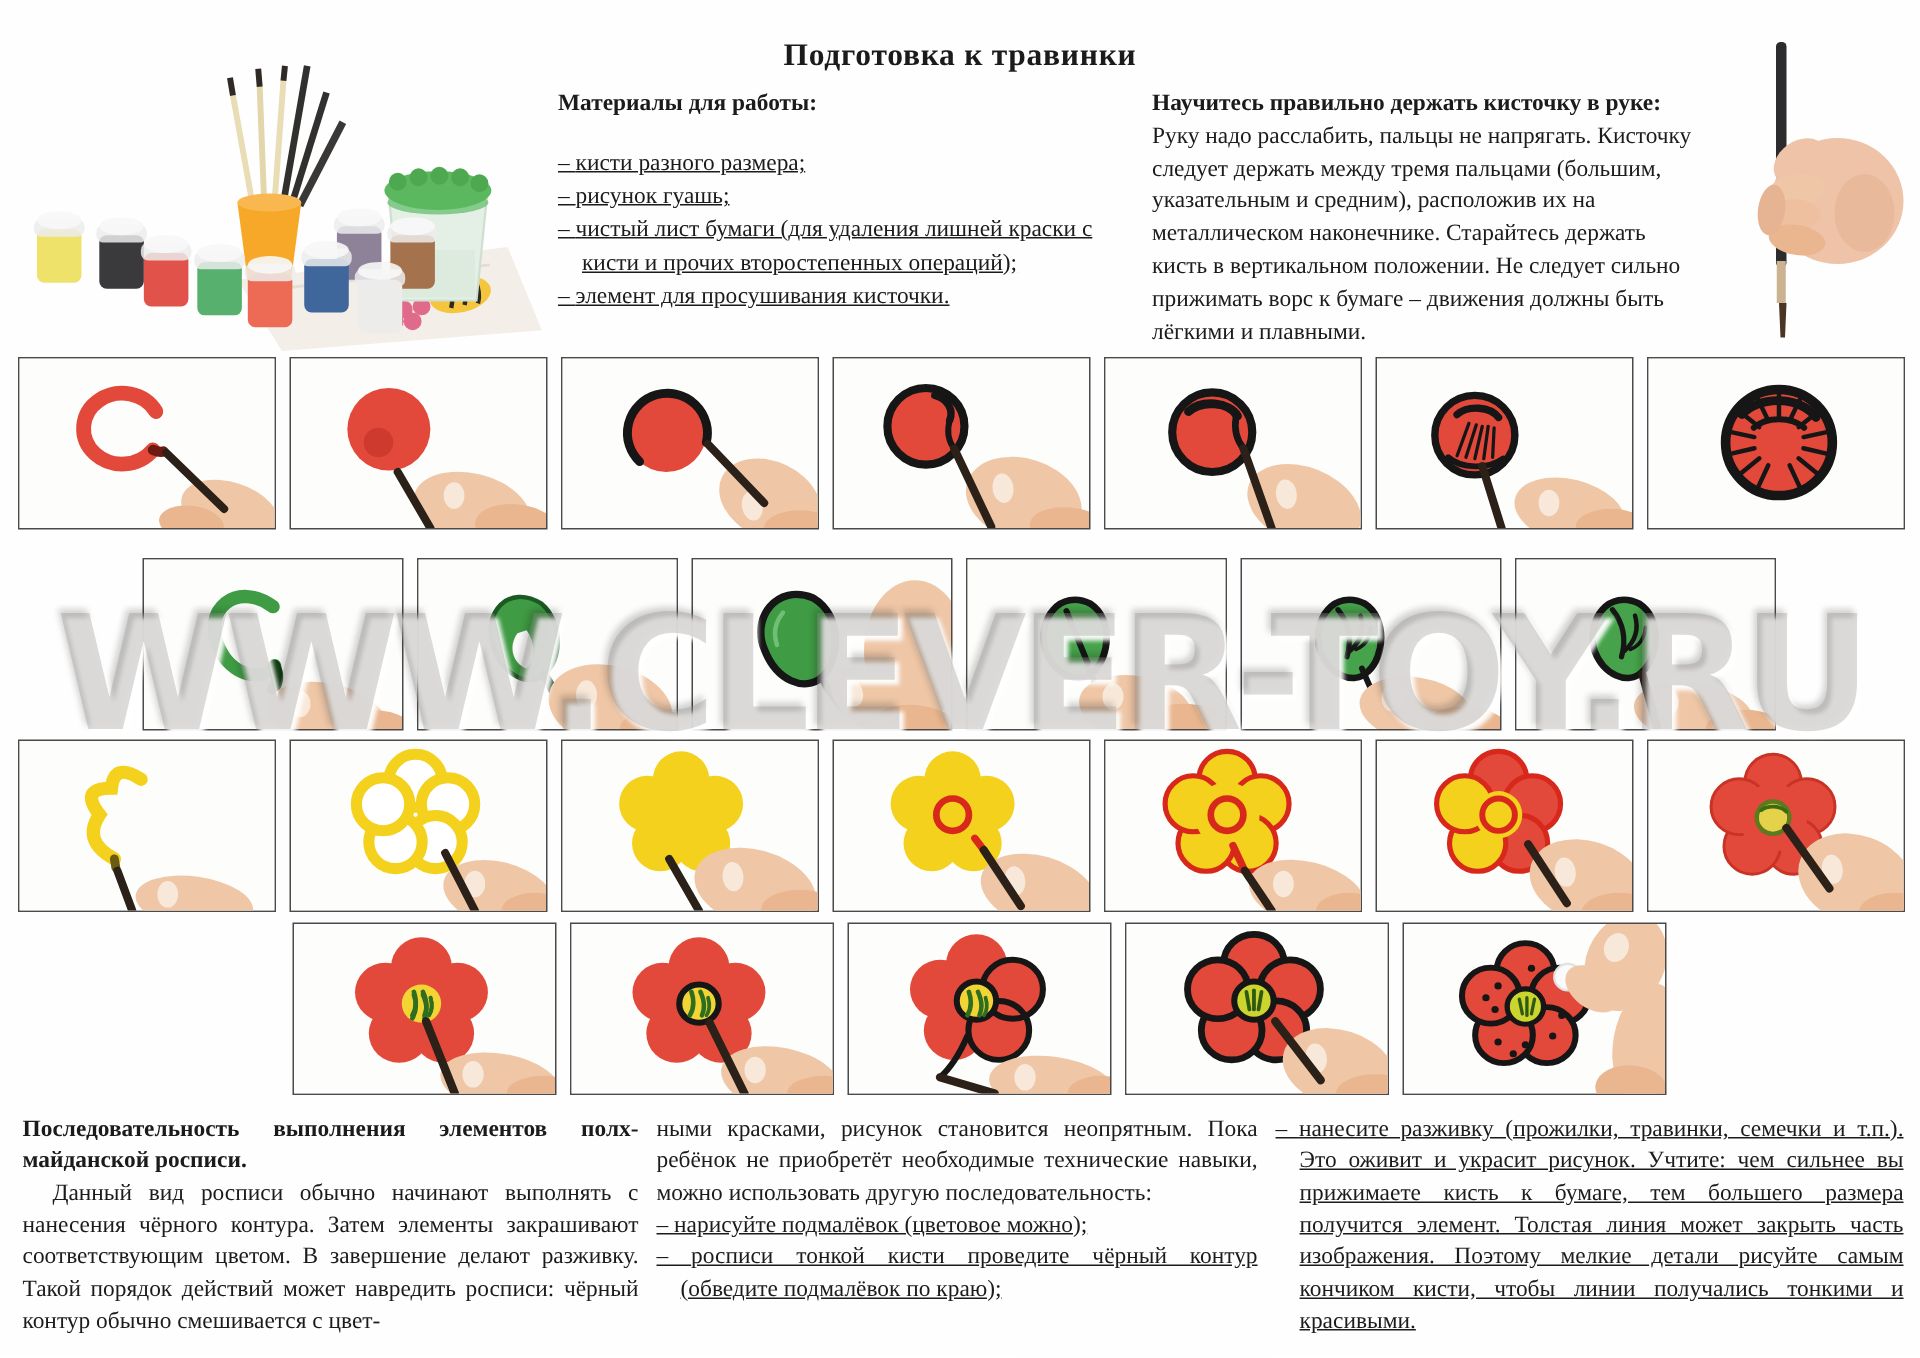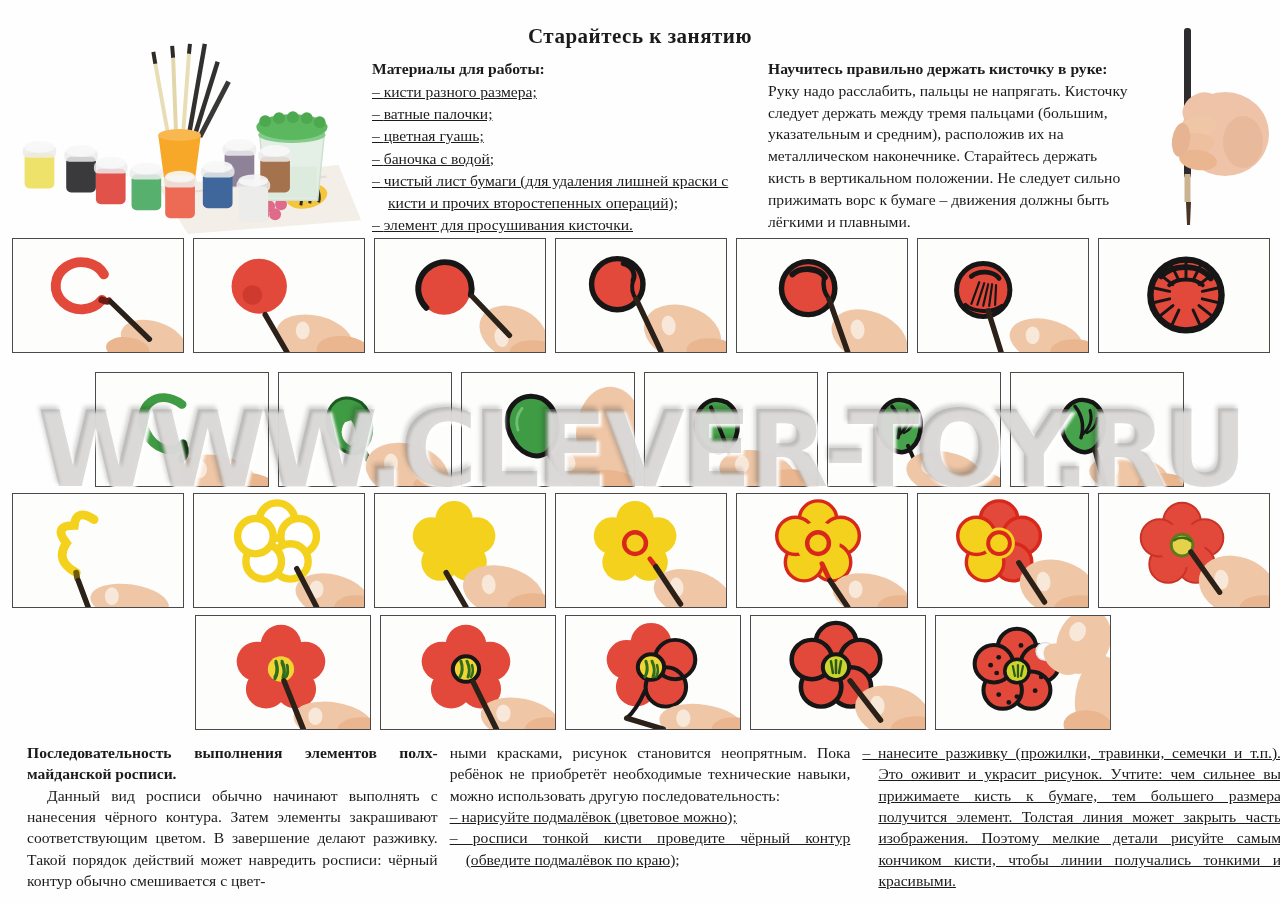--- a/index.html
+++ b/index.html
@@ -3,53 +3,53 @@
 <meta charset="utf-8">
 <style>
   html,body{margin:0;padding:0;background:#fff;}
   .page{position:relative;width:1280px;height:905px;background:#fefefe;overflow:hidden;
         font-family:"Liberation Serif","DejaVu Serif",serif;color:#1b1b1b;}
   .title{position:absolute;top:24px;left:0;width:100%;margin:0;text-align:center;
          font-size:21px;font-weight:bold;letter-spacing:.5px;}
   .paint-photo{position:absolute;left:8px;top:36px;width:355px;height:198px;}
   .hand-photo{position:absolute;left:1112px;top:20px;width:160px;height:214px;}
   .materials{position:absolute;left:372px;top:58px;width:368px;font-size:15.6px;line-height:1.42;}
-  .materials .h{font-weight:bold;margin-bottom:1px;}
+  .materials .h{font-weight:bold;margin-bottom:18px;}
   .hold{position:absolute;left:768px;top:58px;width:364px;font-size:15.6px;line-height:1.40;}
   .hold .h{font-weight:bold;}
   .li{padding-left:16px;text-indent:-16px;text-decoration:underline;}
   .steps-row{position:absolute;display:flex;gap:9px;}
   .row1{left:12px;top:238px;}
   .row2{left:95px;top:372px;}
   .row3{left:12px;top:493px;}
   .row4{left:195px;top:615px;}
   .cell{height:115px;border:1.6px solid #4a4a4a;background:#fcfcfb;box-sizing:border-box;flex:none;}
   .row1 .cell,.row3 .cell{width:172px;}
   .row2 .cell{width:174px;}
   .row4 .cell{width:176px;}
   .cell svg{width:100%;height:100%;display:block;}
   .watermark{position:absolute;left:-12px;top:388px;width:1304px;text-align:center;z-index:6;
              font-family:"DejaVu Sans","Liberation Sans",sans-serif;font-weight:800;
              font-size:106px;letter-spacing:-5px;white-space:nowrap;
              color:rgba(148,146,142,0.33);
              text-shadow:3px 3px 3px rgba(255,255,255,.95), -2px -3px 4px rgba(0,0,0,.18);
              pointer-events:none;}
   .seq{position:absolute;left:15px;top:742px;width:1254px;display:flex;gap:12px;
-       font-size:15.6px;line-height:1.37;text-align:justify;margin-left:12px;}
+       font-size:15.6px;line-height:1.37;text-align:justify;}
   .seq p{margin:0;}
   .c1{width:412px;}.c2{width:402px;}.c3{width:420px;}
   .h2{font-weight:bold;}
   .ind{text-indent:20px;}
 </style>
 </head>
 <body>
 
 <div class="page">
 
-  <h1 class="title">Старайтесь к занятию</h1>
+  <h1 class="title">Подготовка к травинки</h1>
 
   <svg class="paint-photo" viewBox="0 0 355 200">
     <path d="M150,152 L332,130 L355,186 L180,200 Z" fill="#f3efe8"></path>
     <path d="M160,160 L320,142" stroke="#e3ded4" stroke-width="2" fill="none"></path>
     <g>
       <circle cx="262" cy="172" r="6" fill="#e06a8a"></circle>
         <circle cx="274" cy="170" r="6" fill="#e06a8a"></circle>
       <circle cx="268" cy="180" r="6" fill="#e06a8a"></circle>
         <circle cx="256" cy="180" r="6" fill="#d95f80"></circle>
       <ellipse cx="300" cy="162" rx="21" ry="12" fill="#f5c53e" transform="rotate(-12 300 162)"></ellipse>
@@ -107,23 +107,21 @@
         <ellipse cx="210" cy="132" rx="15" ry="6" fill="#f7f7f7" opacity=".9"></ellipse>
         <rect x="231" y="152" width="30" height="36" rx="5" fill="#ececea"></rect>
         <rect x="229" y="145" width="34" height="12" rx="5" fill="#ececec" opacity=".85"></rect>
         <ellipse cx="246" cy="146" rx="15" ry="6" fill="#f7f7f7" opacity=".9"></ellipse>
       </g>
   </svg>
 
   <div class="materials">
     <div class="h">Материалы для работы:</div>
     <div class="li"><span>–&nbsp;</span><span>кисти разного размера;</span></div>
-    <div class="li"><span>–&nbsp;</span><span>ватные палочки;</span></div>
-    <div class="li"><span>–&nbsp;</span><span>цветная гуашь;</span></div>
-    <div class="li"><span>–&nbsp;</span><span>баночка с водой;</span></div>
+    <div class="li"><span>–&nbsp;</span><span>рисунок гуашь;</span></div>
     <div class="li"><span>–&nbsp;</span><span>чистый лист бумаги (для удаления лишней краски с кисти и прочих второстепенных операций);</span></div>
     <div class="li"><span>–&nbsp;</span><span>элемент для просушивания кисточки.</span></div>
   </div>
 
   <div class="hold">
     <div class="h">Научитесь правильно держать кисточку в руке:</div>
     <div>Руку надо расслабить, пальцы не напрягать. Кисточку следует держать между тремя пальцами (большим, указательным и средним), расположив их на металлическом наконечнике. Старайтесь держать кисть в вертикальном положении. Не следует сильно прижимать ворс к бумаге – движения должны быть лёгкими и плавными.</div>
   </div>
 
   <svg class="hand-photo" viewBox="0 0 160 210">

